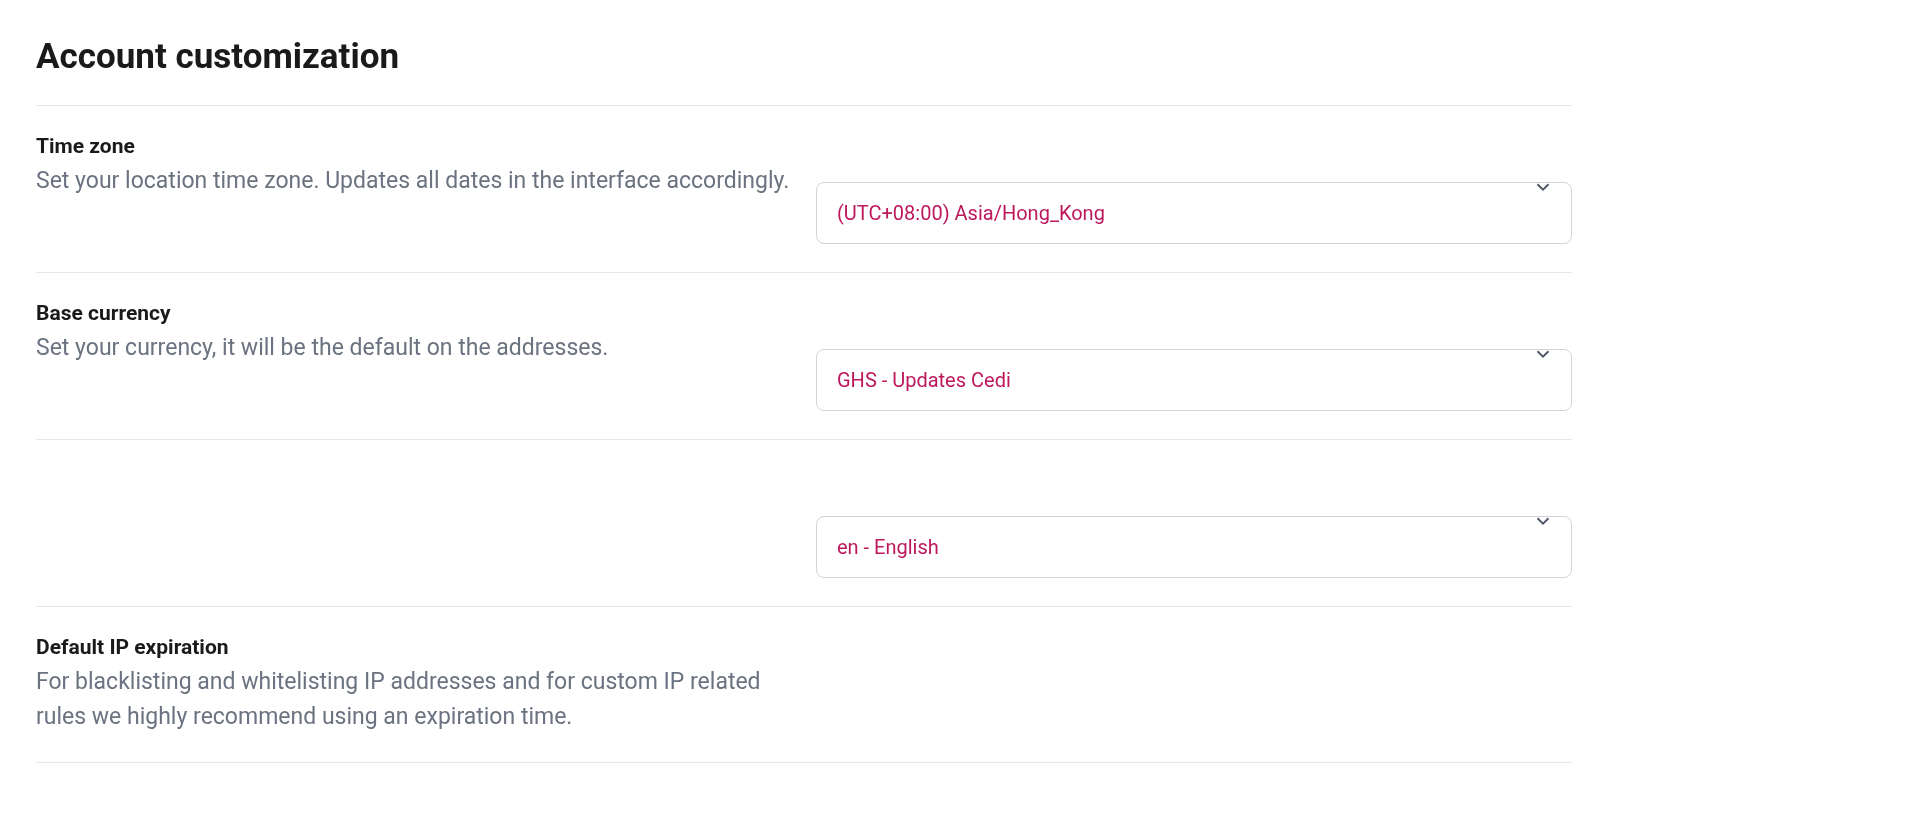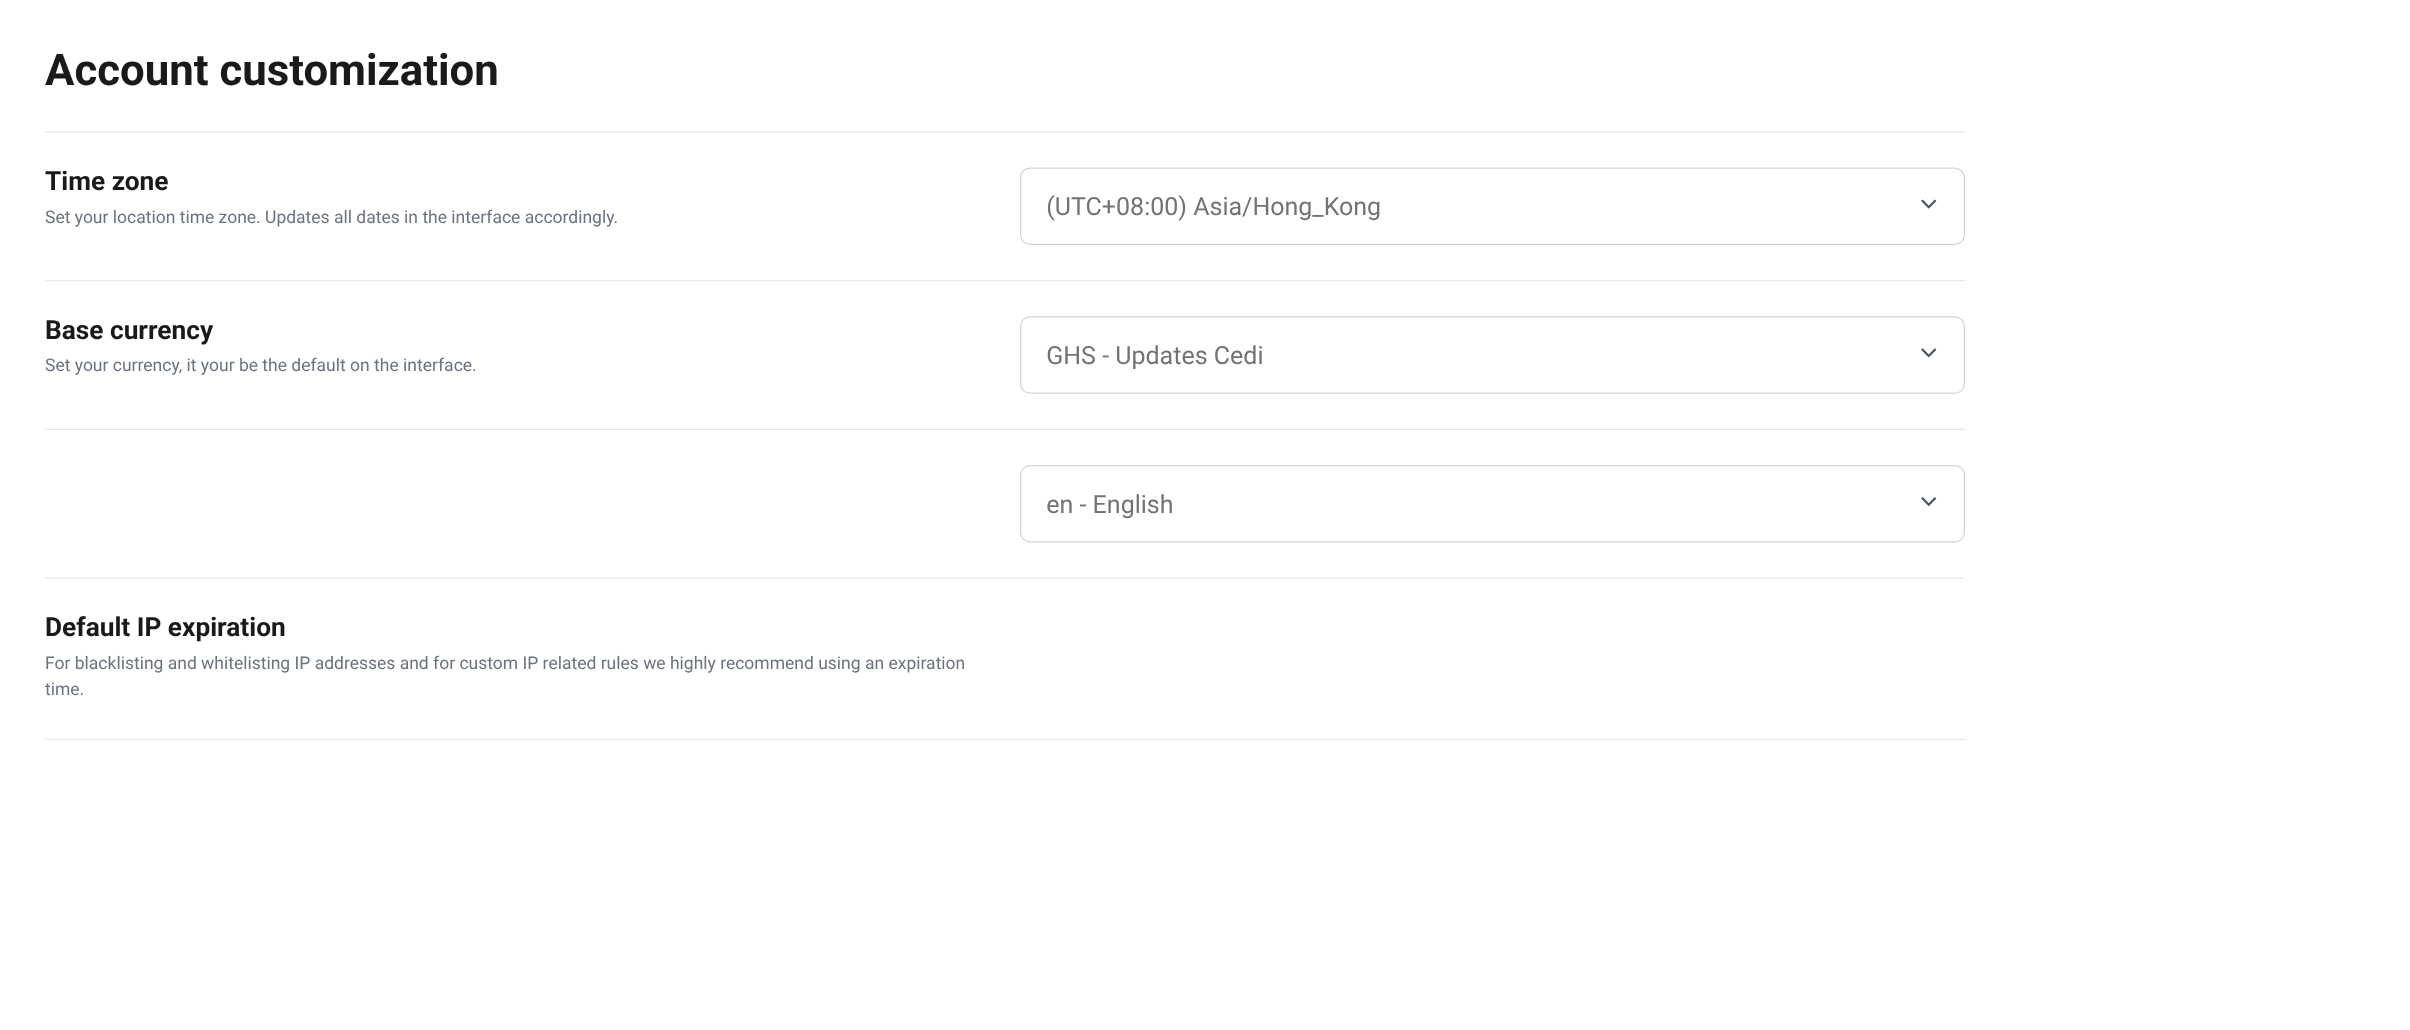--- a/index.html
+++ b/index.html
@@ -37,47 +37,48 @@
     .setting-label {
       flex: 0 0 760px;
     }
     .setting-title {
       font-size: 21px;
       font-weight: 700;
       color: #1a1a1a;
       margin-bottom: 6px;
     }
     .setting-description {
-      font-size: 14px;
+      font-size: 23px;
       font-weight: 400;
       color: #6b7280;
       line-height: 1.5;
     }
     .setting-control {
       flex: 1;
     }
     .select-wrapper {
       position: relative;
       width: 100%;
     }
     .select {
       width: 100%;
       height: 62px;
       padding: 0 65px 0 20px;
       font-size: 20px;
       font-family: inherit;
-      color: #737373;
+      color: #be185d;
       background: #ffffff;
       border: 1px solid #d1d5db;
       border-radius: 8px;
       appearance: none;
       -webkit-appearance: none;
       -moz-appearance: none;
       cursor: pointer;
       text-align: left;
+      margin-top: 48px;
     }
     .chevron-icon {
       position: absolute;
       right: 18px;
       top: 50%;
       transform: translateY(-50%);
       pointer-events: none;
     }
     .chevron-icon svg {
       width: 22px;
@@ -108,21 +109,21 @@
             </svg>
         </span>
       </div>
     </div>
   </div>
   <hr class="divider">
 
   <div class="setting-row">
     <div class="setting-label">
       <div class="setting-title">Base currency</div>
-      <div class="setting-description">Set your currency, it your be the default on the interface.</div>
+      <div class="setting-description">Set your currency, it will be the default on the addresses.</div>
     </div>
     <div class="setting-control">
       <div class="select-wrapper">
         <button class="select">GHS - Updates Cedi</button>
         <span class="chevron-icon">
           <svg viewBox="0 0 24 24">
               <polyline points="6 9 12 15 18 9"></polyline>
             </svg>
         </span>
       </div>

